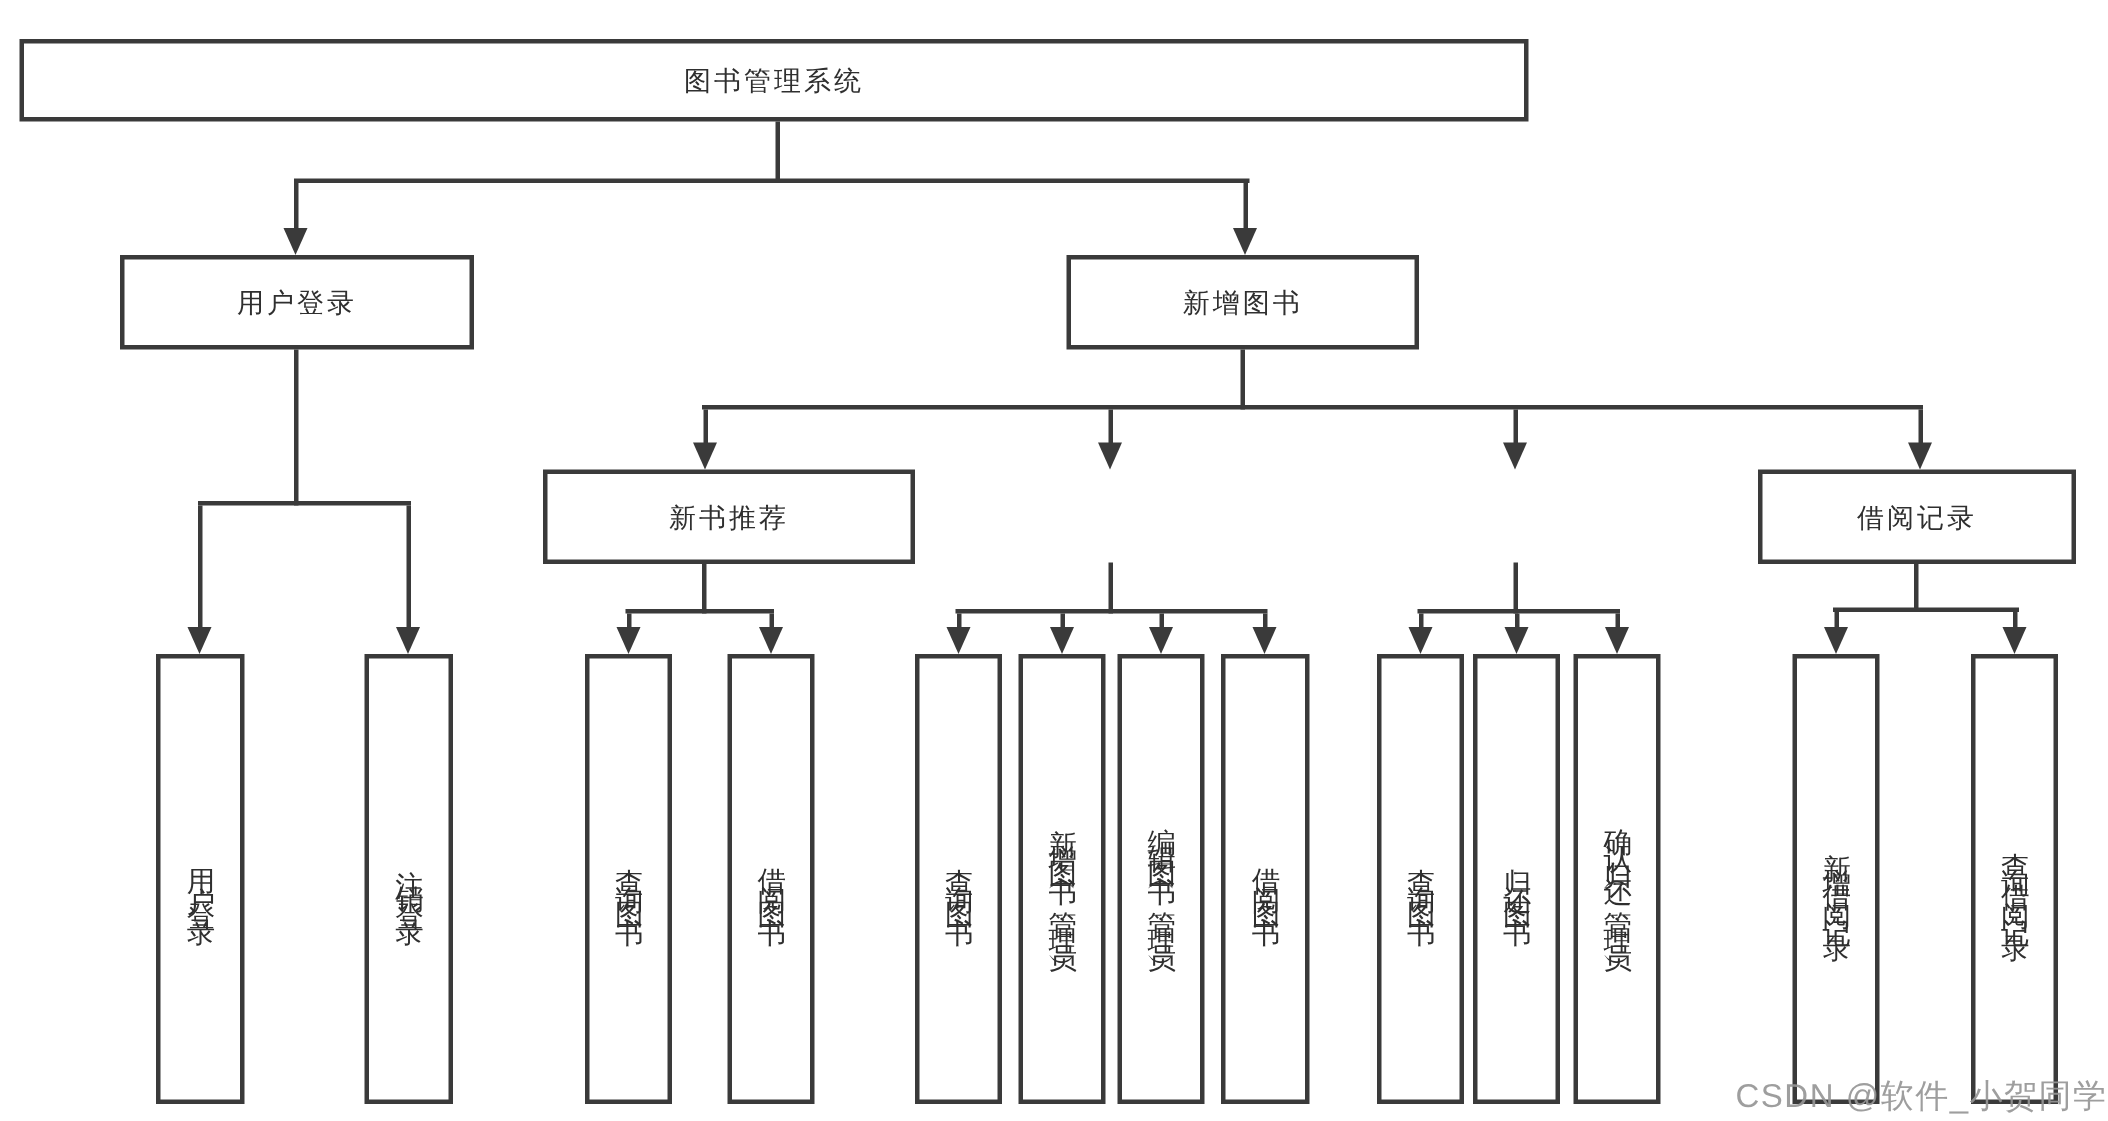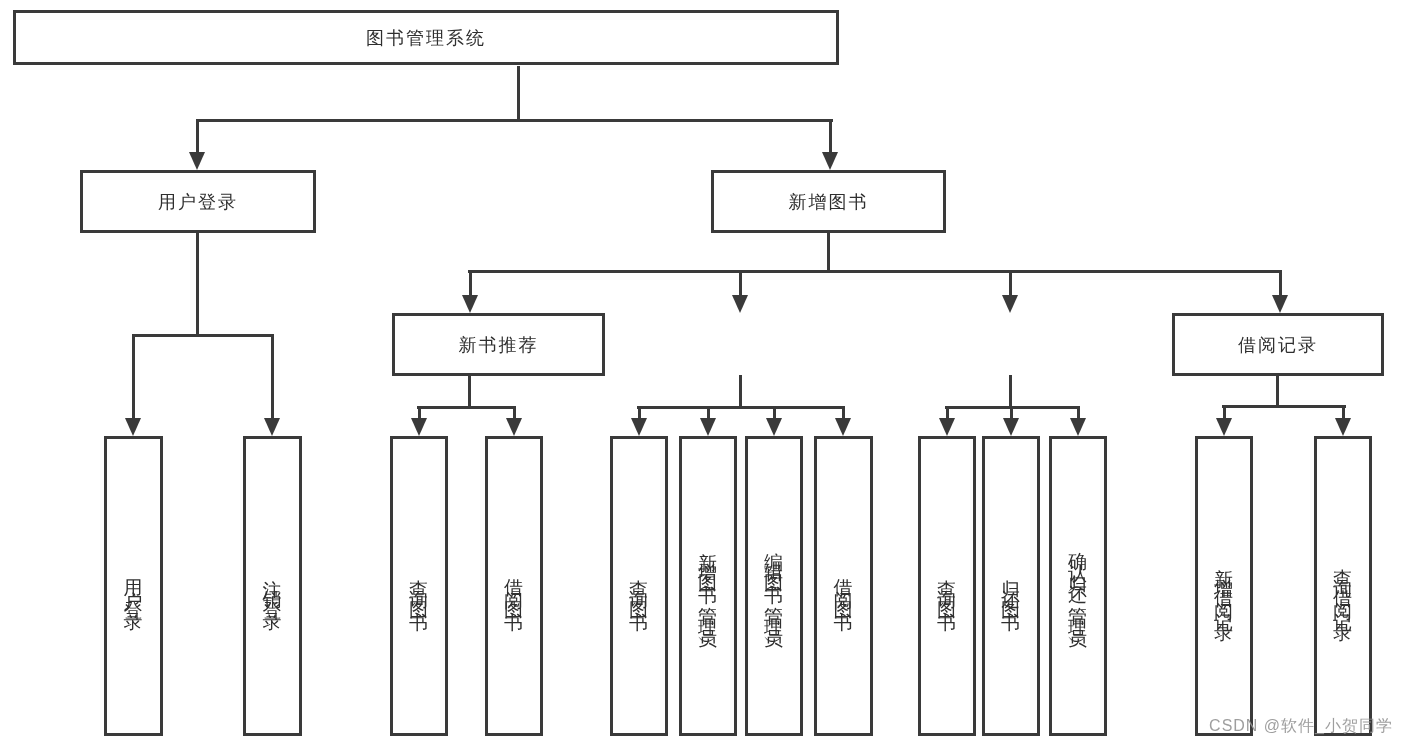--- a/index.html
+++ b/index.html
@@ -45,35 +45,35 @@
   }
   .arrow .head {
     position: absolute; left: 0; bottom: 0;
     width: 0; height: 0;
     border-left: 8px solid transparent;
     border-right: 8px solid transparent;
     border-top: 18px solid #3a3a3a;
   }
   .watermark {
     position: absolute;
-    right: 12px;
+    right: 0;
     top: 716px;
-    font-size: 16px;
+    font-size: 22px;
     color: rgba(150,150,150,0.92);
     letter-spacing: 1px;
     z-index: 5;
     white-space: nowrap;
   }
 </style>
 </head>
 <body>
 
 <div class="canvas">
 
-  <div class="node" style="left:13px; top:10px; width:826px; height:55px;font-family:Liberation Mono, monospace;">
+  <div class="node" style="left:13px; top:26px; width:1006px; height:55px;font-family:Liberation Mono, monospace;">
     <span>图书管理系统</span>
   </div>
 
   <div class="vline" style="left:517px; top:66px; height:56px;"></div>
   <div class="hline" style="left:196px; top:119px; width:637px;"></div>
   <div class="arrow" style="left:189px; top:122px; height:48px;">
       <div class="stem"></div>
       <div class="head"></div>
     </div>
   <div class="arrow" style="left:822px; top:122px; height:48px;">
@@ -111,21 +111,21 @@
     </div>
   <div class="arrow" style="left:1002px; top:273px; height:40px;">
       <div class="stem"></div>
       <div class="head"></div>
     </div>
   <div class="arrow" style="left:1272px; top:273px; height:40px;">
       <div class="stem"></div>
       <div class="head"></div>
     </div>
 
-  <div class="node" style="left:362px; top:313px; width:213px; height:63px;margin-left:30px;">
+  <div class="node" style="left:362px; top:313px; width:248px; height:63px;">
     <span>新书推荐</span>
   </div>
   <div class="node" style="left:1172px; top:313px; width:212px; height:63px;">
     <span>借阅记录</span>
   </div>
 
   <div class="vline" style="left:468px; top:375px; height:34px;"></div>
   <div class="hline" style="left:417px; top:406px; width:99px;"></div>
   <div class="arrow" style="left:411px; top:409px; height:27px;">
       <div class="stem"></div>

